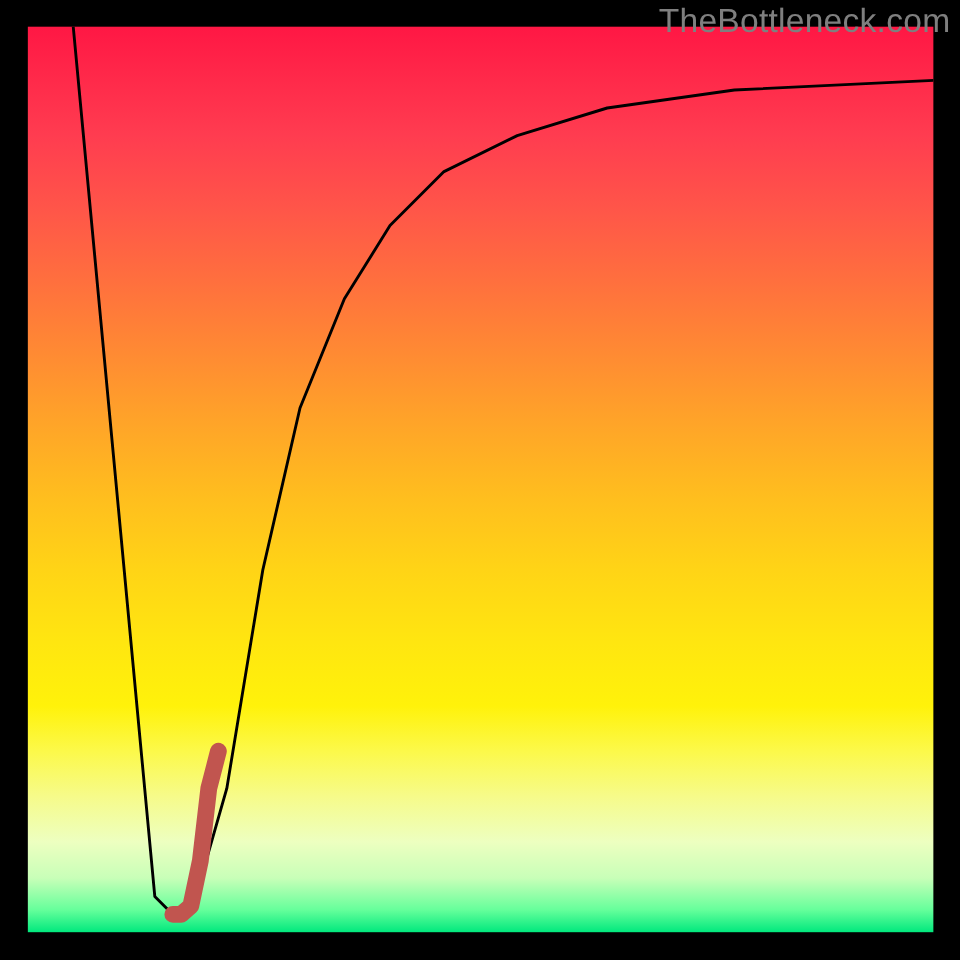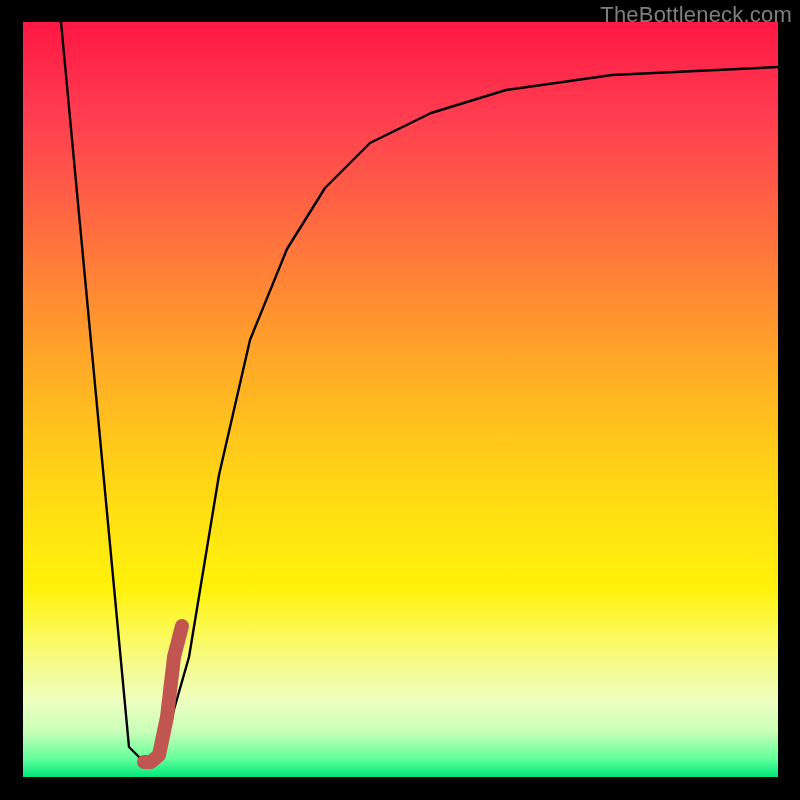--- a/index.html
+++ b/index.html
@@ -49,21 +49,21 @@
       #c8ffb8 94%,
       #66ff9b 97.5%,
       #00e87d 100%
     );
   }
   .watermark {
     position: absolute;
     top: 2px;
     right: 8px;
     color: #7f7f7f;
-    font-size: 22px;
+    font-size: 28px;
     font-weight: 500;
     letter-spacing: 0.2px;
   }
   svg.curves {
     position: absolute;
     inset: 0;
     width: 755px;
     height: 755px;
     overflow: visible;
   }

